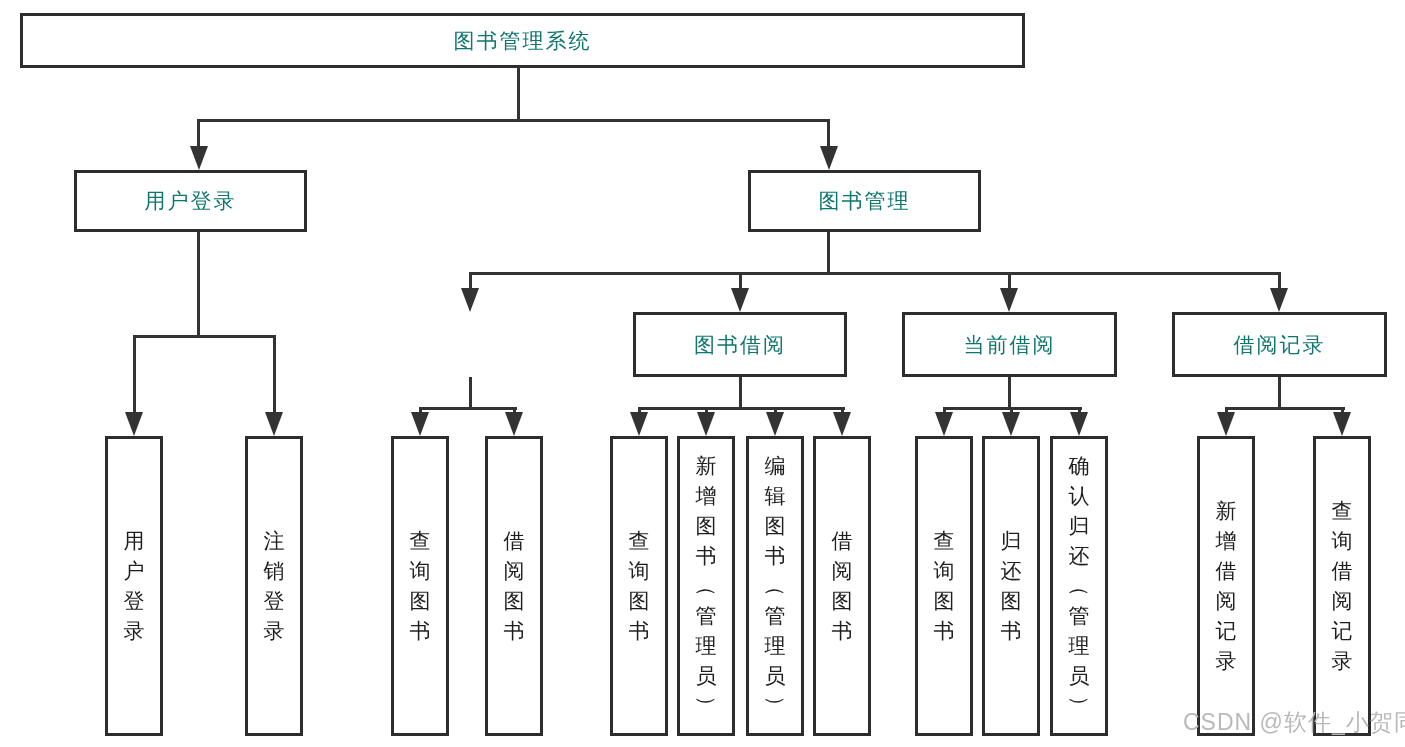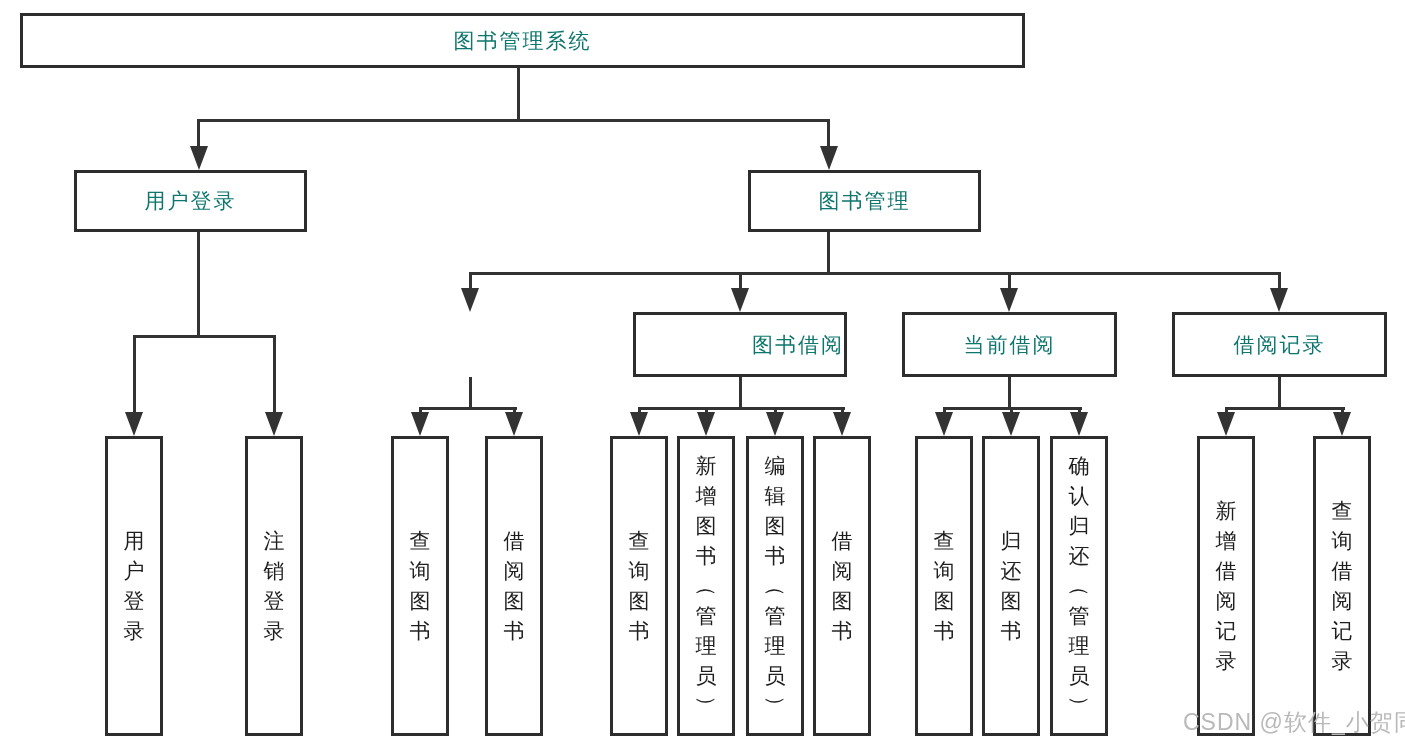--- a/index.html
+++ b/index.html
@@ -78,21 +78,21 @@
     <span class="lbl">图书管理系统</span>
   </div>
 
   <div class="box" style="left:74px; top:170px; width:233px; height:62px;">
     <span class="lbl">用户登录</span>
   </div>
   <div class="box" style="left:712px; top:170px; width:233px; height:62px;margin-left:36px;">
     <span class="lbl">图书管理</span>
   </div>
 
-  <div class="box" style="left:633px; top:312px; width:214px; height:65px;justify-content:flex-end;">
+  <div class="box" style="left:633px; top:312px; width:214px; height:65px;">
     <span class="lbl">图书借阅</span>
   </div>
   <div class="box" style="left:1172px; top:312px; width:215px; height:65px;">
     <span class="lbl">借阅记录</span>
   </div>
   <div class="box" style="left:902px; top:312px; width:215px; height:65px;">
     <span class="lbl">当前借阅</span>
   </div>
 
   <div class="vbox" style="left:105px;">

